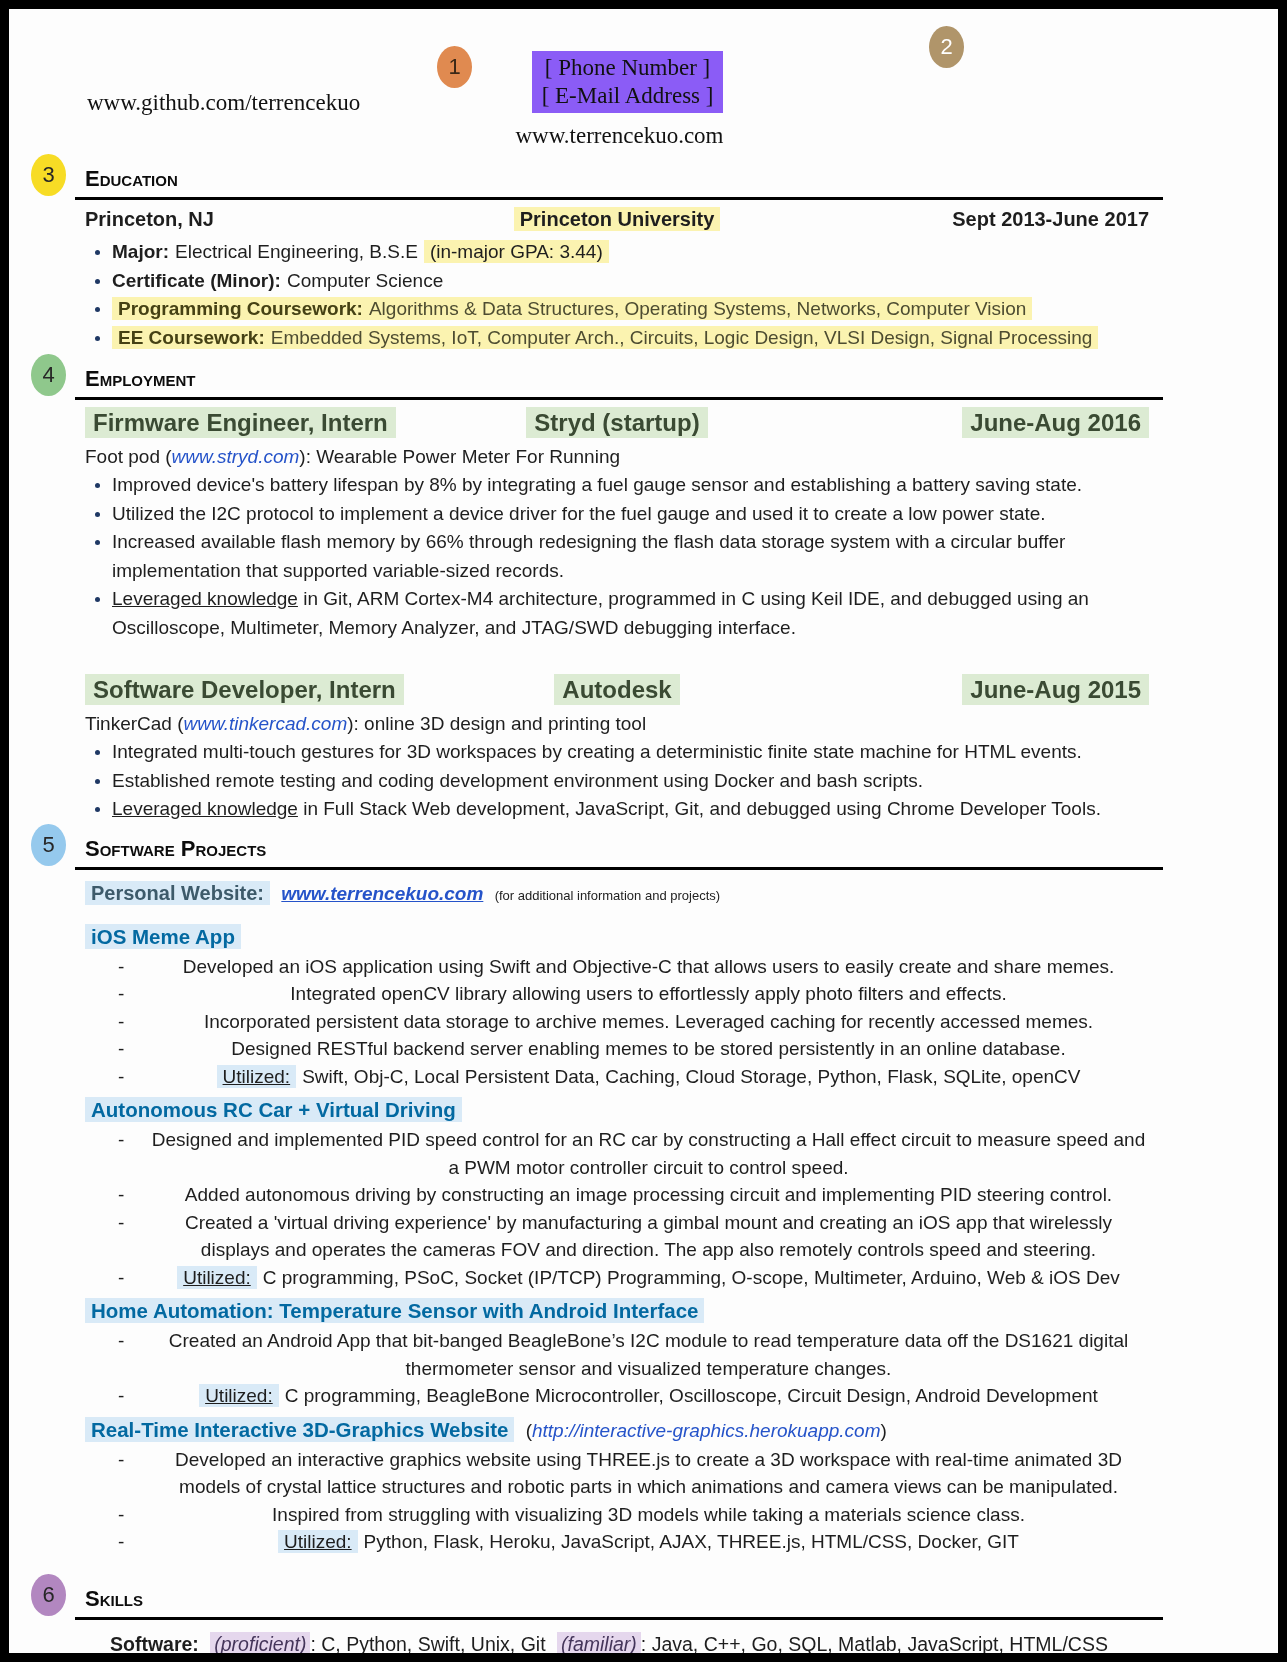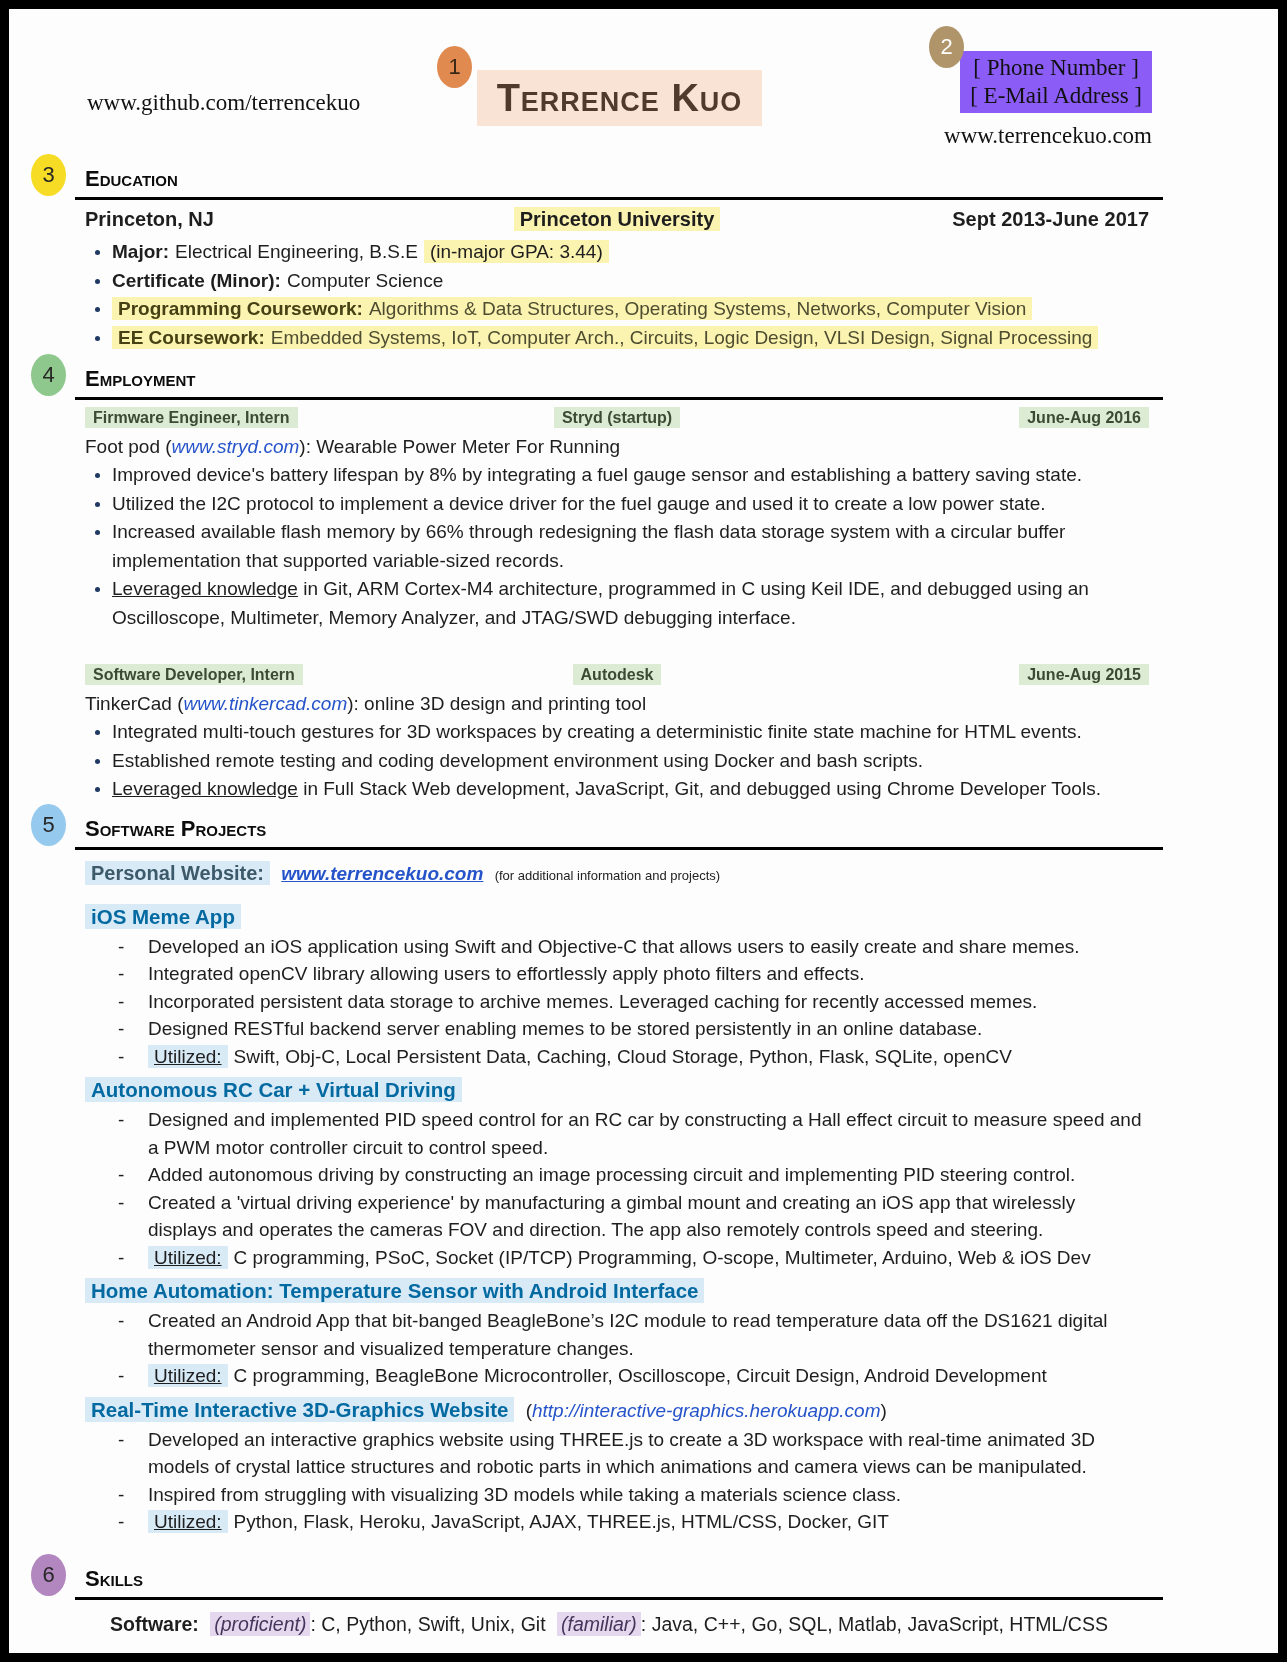--- a/index.html
+++ b/index.html
@@ -52,57 +52,52 @@
   .blist{margin-top:7px;}
   .b{position:relative;padding-left:27px;line-height:28.5px;}
   .b::before{content:"";position:absolute;left:10px;top:12px;width:5px;height:5px;border-radius:50%;background:#1f3864;}
   .lbl{font-weight:bold;}
   .gap6{margin-left:6px;}
   .course .lbl{color:#454114;}
   .course .txt{color:#4d4c31;}
   
   .job{margin-top:9px;}
   .job2{margin-top:34px;}
-  .job-row{display:flex;align-items:baseline;font-weight:bold;font-size:16px;color:#3a4a33;}
+  .job-row{display:flex;align-items:baseline;font-weight:bold;font-size:24px;color:#3a4a33;}
   .job-row .c-l{flex:1;text-align:left;}
   .job-row .c-c{flex:0 0 auto;}
   .job-row .c-r{flex:1;text-align:right;}
   .job-sub{margin-top:6px;line-height:28px;}
   .link{color:#2553c9;font-style:italic;text-decoration:none;}
   .link-u{color:#2553c9;font-style:italic;font-weight:bold;text-decoration:underline;}
   .u{text-decoration:underline;}
   
   .pw-row{margin-top:8px;line-height:30px;}
   .pw-label{font-weight:bold;font-size:20px;color:#3d5a6a;}
   .note{font-size:13px;color:#222;}
   .proj-title-row{margin-top:10px;line-height:31px;}
   .proj-title{font-weight:bold;font-size:20.5px;color:#0369a1;}
-  .db{position:relative;padding-left:63px;line-height:27.5px;}
+  .db{position:relative;padding-left:63px;line-height:27.5px;text-align:center;}
   .db::before{content:"-";position:absolute;left:33px;top:0;color:#1e1e1e;}
   .util{color:#1e1e1e;}
   
   .skills-line{margin-top:9px;padding-left:25px;line-height:30px;font-size:19.5px;}
   .sk-hl{font-style:italic;color:#44355a;}
 </style>
 </head>
 <body>
 
 <div class="page">
 
   <div class="marker m1">1</div>
   <div class="marker m2">2</div>
 
   <div class="hdr">
     <div class="hdr-left">
       <div class="serif github">www.github.com/terrencekuo</div>
-    </div>
-    <div class="hdr-center">
-      <div class="name-box">
-        <span class="name">Terrence Kuo</span>
-      </div>
     </div>
     <div class="hdr-right">
       <div class="contact-box">
         <div class="serif">[ Phone Number ]</div>
         <div class="serif">[ E-Mail Address ]</div>
       </div>
       <div class="serif site">www.terrencekuo.com</div>
     </div>
   </div>
 

